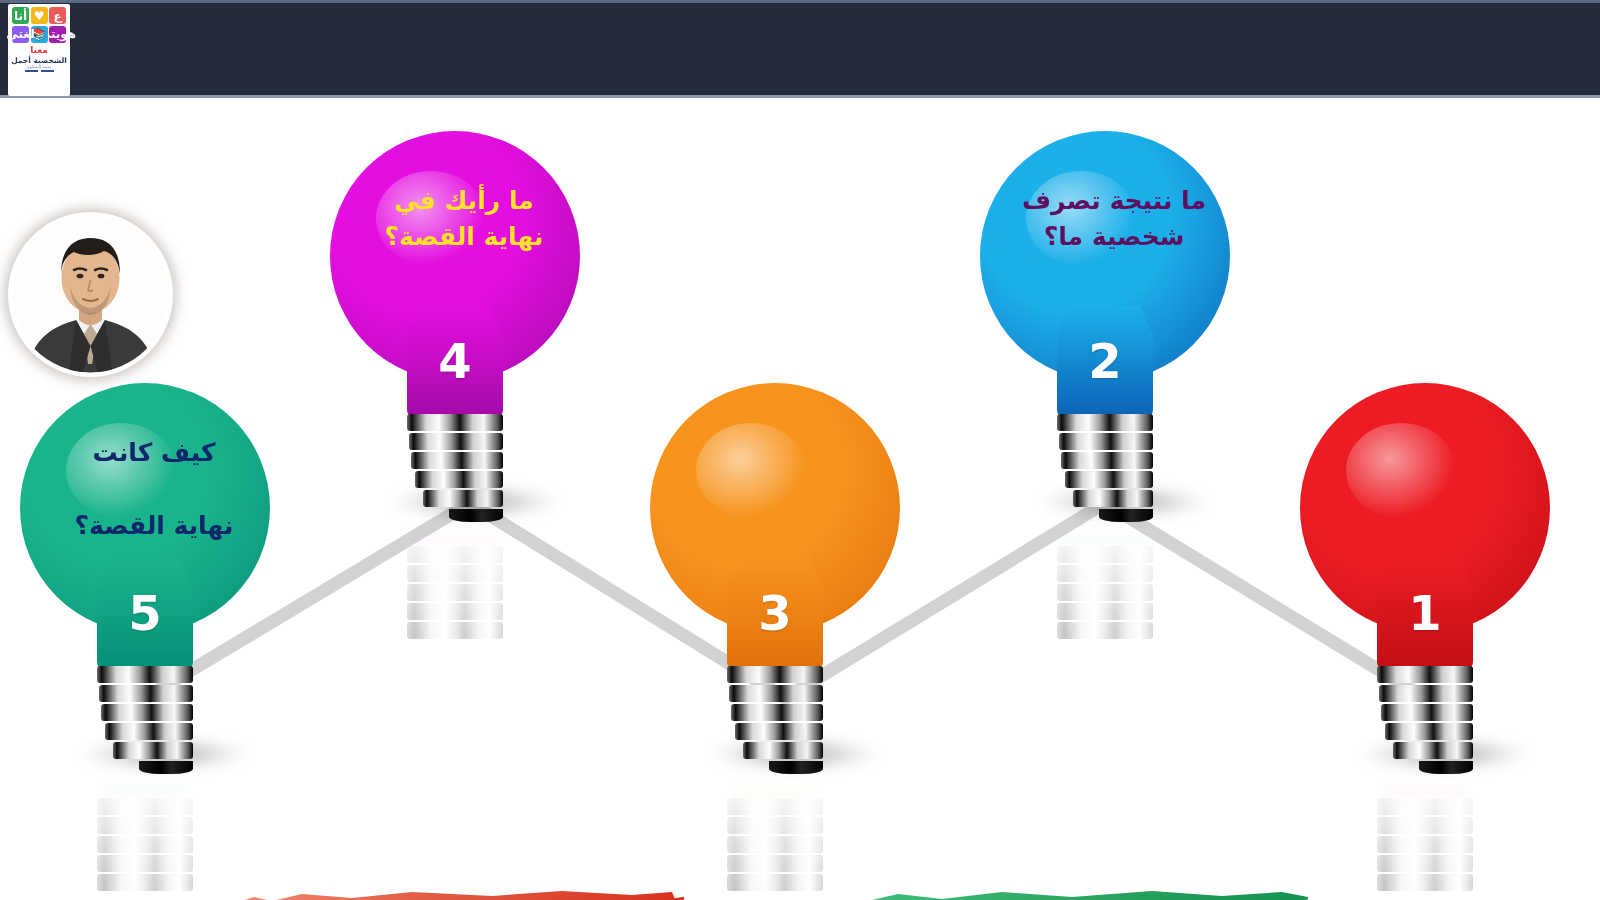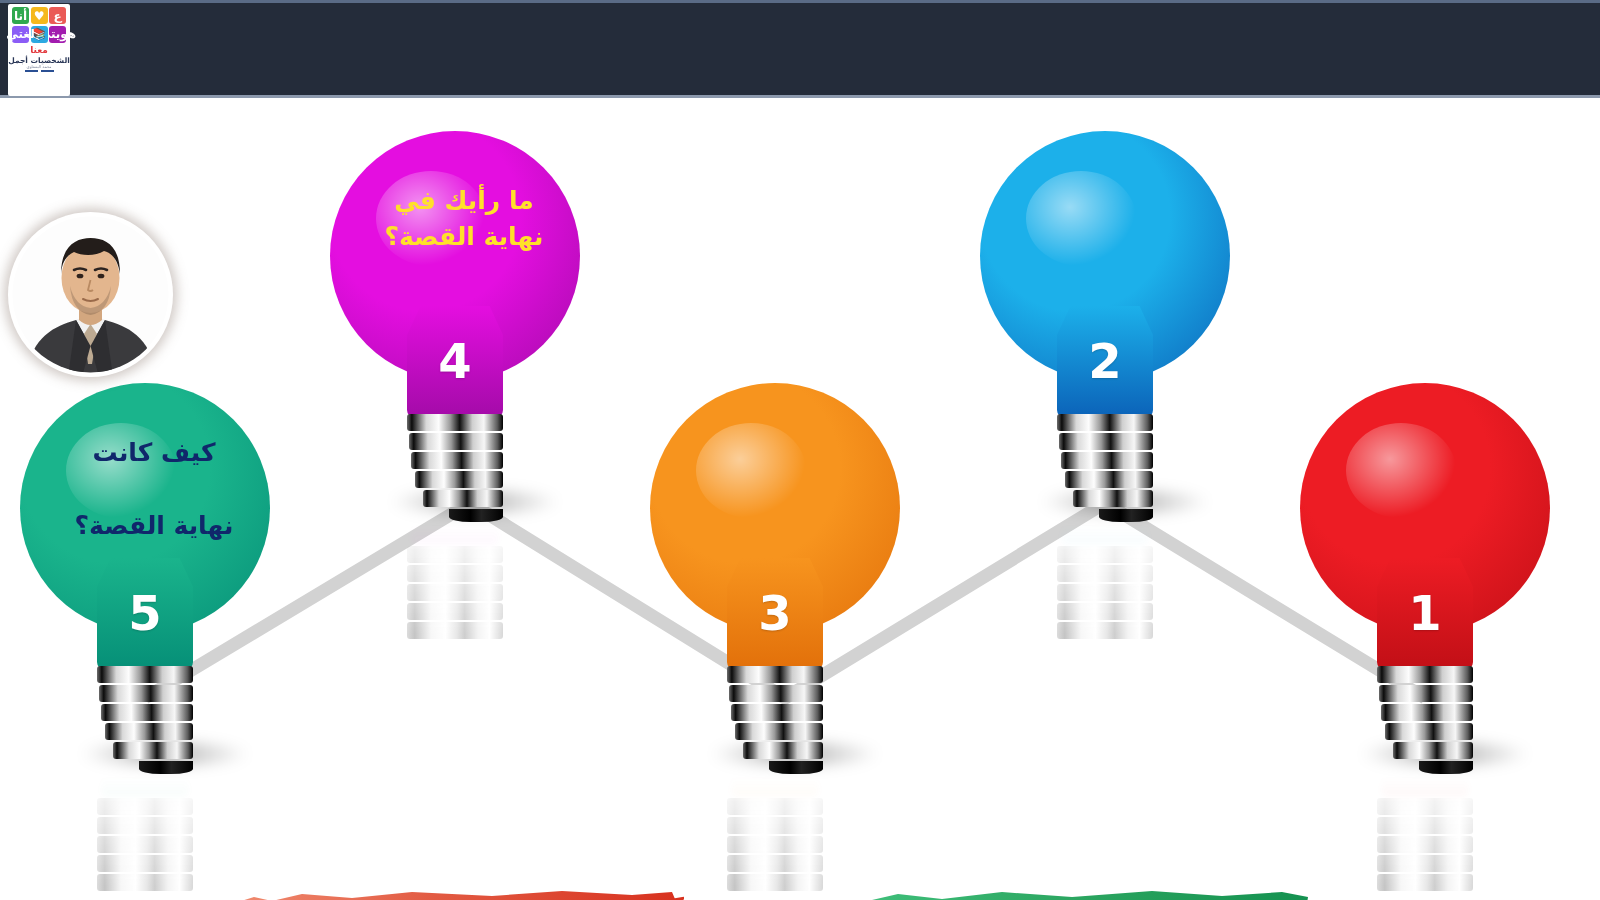--- a/index.html
+++ b/index.html
@@ -159,21 +159,21 @@
   <div id="brand-logo">
     <div id="logo-tiles">
       <div class="logo-tile" style="background: rgb(234, 90, 86);">ع</div>
       <div class="logo-tile" style="background: rgb(245, 184, 28);">♥</div>
       <div class="logo-tile" style="background: rgb(47, 168, 79);">أنا</div>
       <div class="logo-tile" style="background: #a21caf;">هويتي</div>
       <div class="logo-tile" style="background: rgb(44, 169, 225);">📚</div>
       <div class="logo-tile" style="background: #8b5cf6;">لغتي</div>
     </div>
     <div id="logo-word-1">معنا</div>
-    <div id="logo-word-2">الشخصيات أجمل</div>
+    <div id="logo-word-2">الشخصية أجمل</div>
     <div id="logo-word-3">محمد البستاوي</div>
     <div id="logo-rule">
       <span class="logo-rule-seg"></span>
       <span class="logo-rule-seg"></span>
     </div>
   </div>
 
 </div>
 
 <div id="stage">
@@ -269,20 +269,22 @@
       <div class="refl-band"></div>
       <div class="refl-band"></div>
       <div class="refl-glow" style="background:linear-gradient(180deg, #f7941e55, #f7941e00);"></div>
     </div>
   </div>
   <div class="bulb" id="bulb-2" style="left:980px; top:33px;">
     <div class="bulb-glass">
       <div class="glass-top" style="background:radial-gradient(circle at 38% 34%, #1cb0ea 0%, #1cb0ea 42%, #0b62b8 100%);"></div>
       <div class="glass-neck" style="background: linear-gradient(rgb(28, 176, 234) 0%, rgb(11, 98, 184) 100%); clip-path: polygon(14% 0%, 86% 0%, 100% 26%, 100% 100%, 0% 100%, 0% 26%);"></div>
       <div class="glass-shine"></div>
+      <div class="bulb-text" style="color:#5e1060;">ما نتيجة تصرف
+شخصية ما؟</div>
       <div class="bulb-number" style="color:#ffffff;">2</div>
     </div>
 
     <div class="ground-shadow" style="left:60px;"></div>
 
     <div class="bulb-cap">
       <div class="cap-band b1"></div>
       <div class="cap-band b2"></div>
       <div class="cap-band b3"></div>
       <div class="cap-band b4"></div>

